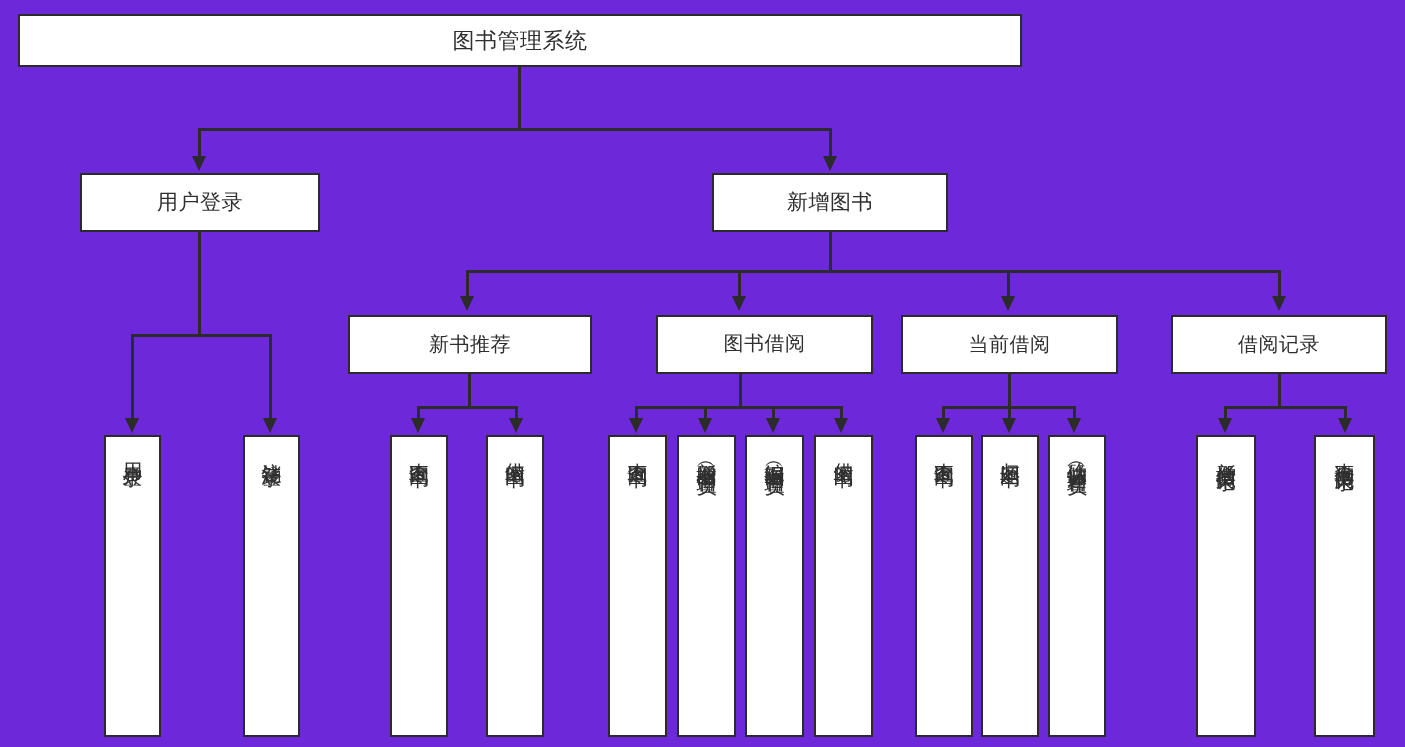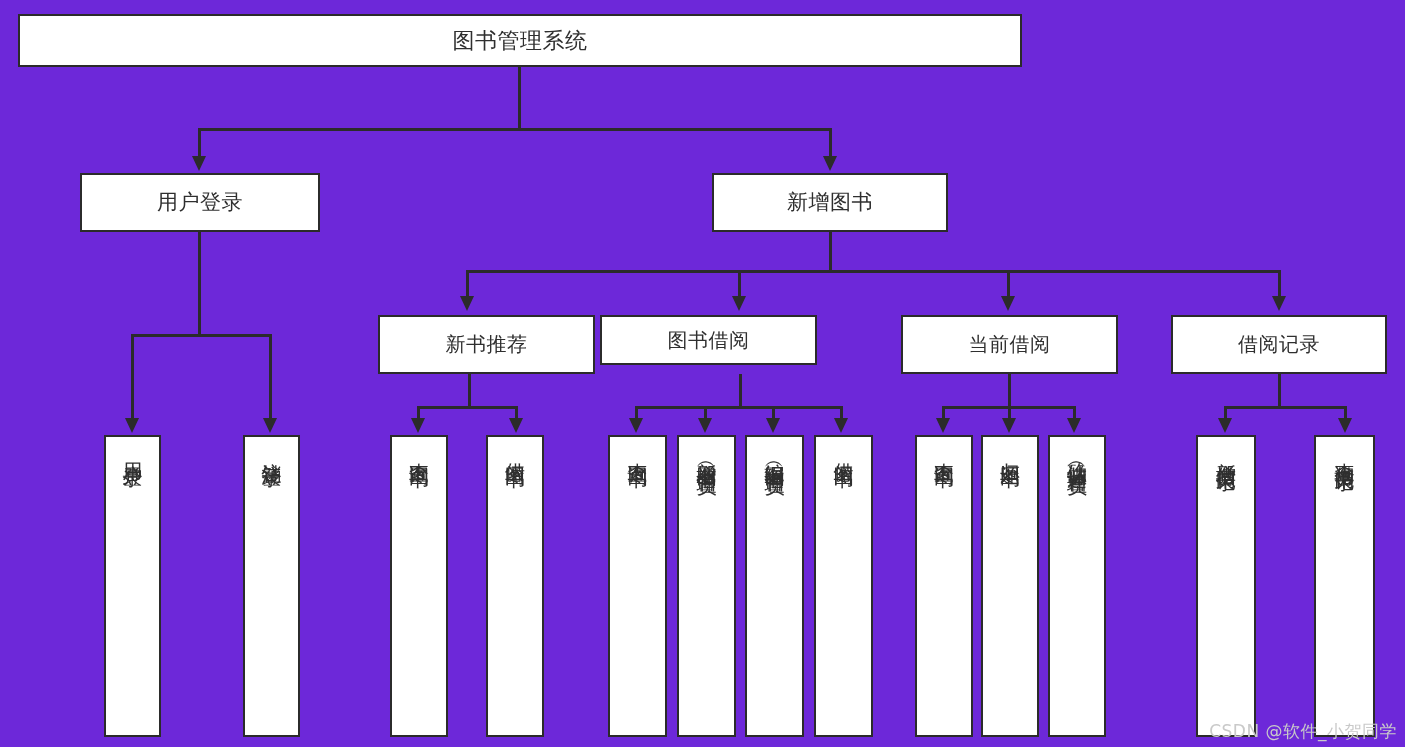--- a/index.html
+++ b/index.html
@@ -153,24 +153,24 @@
     <span class="label">图书管理系统</span>
   </div>
 
   <div class="node lvl2" style="left:80px; top:173px; width:240px; height:59px;">
     <span class="label">用户登录</span>
   </div>
   <div class="node lvl2" style="left:712px; top:173px; width:236px; height:59px;">
     <span class="label">新增图书</span>
   </div>
 
-  <div class="node lvl3" style="left:378px; top:315px; width:217px; height:59px;">
+  <div class="node lvl3" style="left:348px; top:315px; width:244px; height:59px;">
     <span class="label">新书推荐</span>
   </div>
-  <div class="node lvl3" style="left:600px; top:315px; width:217px; height:50px;">
+  <div class="node lvl3" style="left:656px; top:315px; width:217px; height:59px;font-family:Liberation Mono, monospace;">
     <span class="label">图书借阅</span>
   </div>
   <div class="node lvl3" style="left:901px; top:315px; width:217px; height:59px;">
     <span class="label">当前借阅</span>
   </div>
   <div class="node lvl3" style="left:1171px; top:315px; width:216px; height:59px;">
     <span class="label">借阅记录</span>
   </div>
 
   <div class="node leaf" style="left:104px; top:435px; width:57px; height:302px;">
@@ -210,15 +210,14 @@
     <span class="label">确认归还（管理员）</span>
   </div>
 
   <div class="node leaf" style="left:1196px; top:435px; width:60px; height:302px;">
     <span class="label">新增借阅记录</span>
   </div>
   <div class="node leaf" style="left:1314px; top:435px; width:61px; height:302px;">
     <span class="label">查询借阅记录</span>
   </div>
 
-  <div id="watermark">CSDN @软件_小贺同学</div>
 
 </div>
 
 </body></html>

